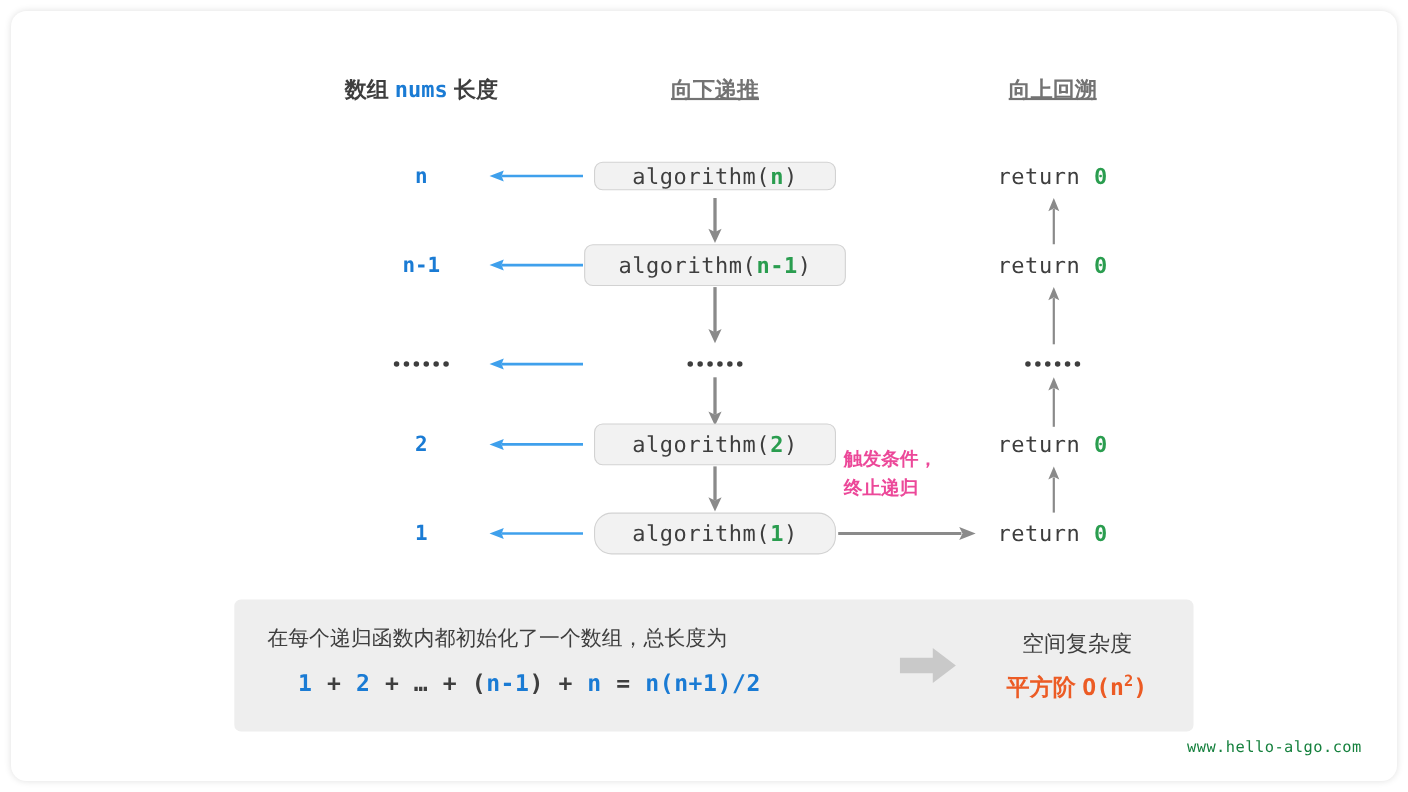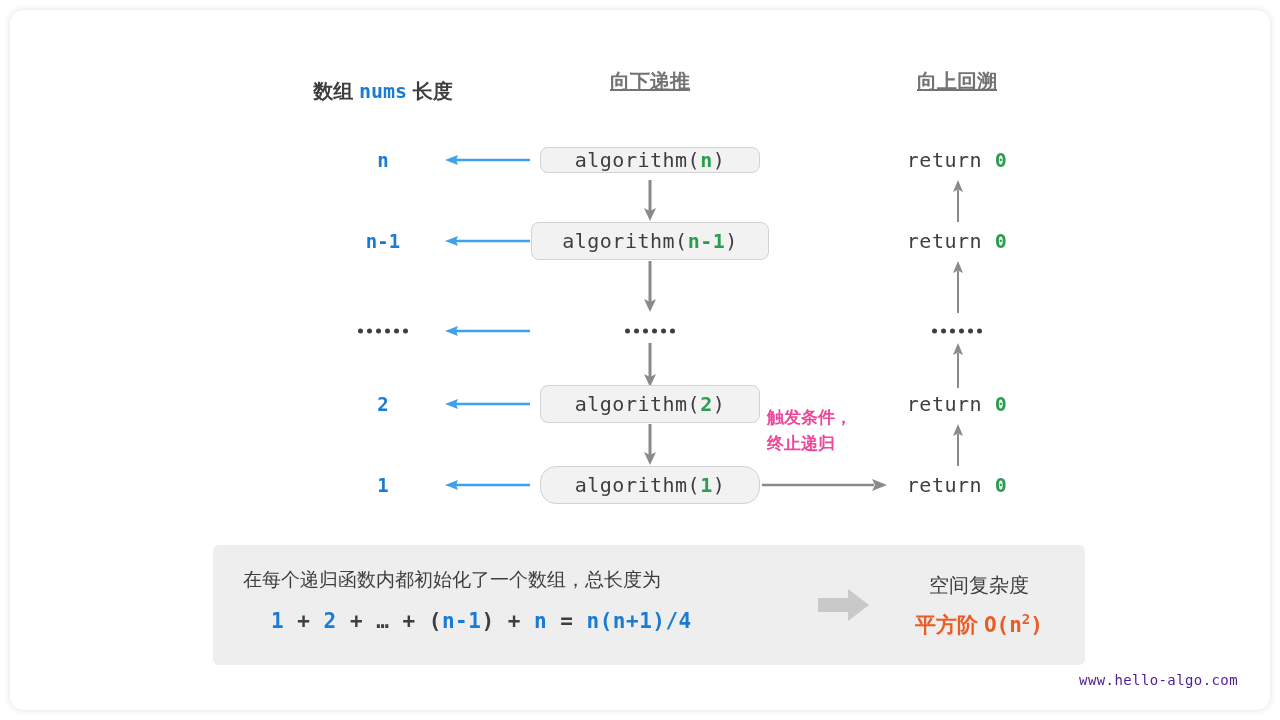--- a/index.html
+++ b/index.html
@@ -181,31 +181,31 @@
   }
   .complexity-value sup { font-size: 14px; }
 
   
   .watermark {
     position: absolute;
     right: 32px;
     bottom: 22px;
     font-family: "DejaVu Sans Mono", "Liberation Mono", monospace;
     font-size: 14px;
-    color: #4c1d95;
+    color: #15803d;
     letter-spacing: 0.4px;
     white-space: nowrap;
   }
 </style>
 </head>
 <body>
 
 <div class="canvas">
 
-  <div class="col-head dark" style="left:373px; top:68px;">
+  <div class="col-head dark" style="left:373px; top:58px;">
     <span>数组</span>
     <span class="blue-mono">nums</span>
     <span>长度</span>
   </div>
 
   <div class="col-head gray" style="left:640px; top:58px;">向下递推</div>
 
   <div class="col-head gray" style="left:947px; top:58px;">向上回溯</div>
 
   <div class="len-label" style="left:373px; top:150px;">n</div>
@@ -351,21 +351,21 @@
 
   <div class="trigger-note" style="left:757px; top:395px;">
     <div>触发条件，</div>
     <div>终止递归</div>
   </div>
 
   <div class="summary">
 
     <div class="summary-text">在每个递归函数内都初始化了一个数组，总长度为</div>
 
-    <div class="summary-formula" id="summary-formula"><span class="b">1</span><span class="op"> + </span><span class="b">2</span><span class="op"> + </span><span class="op">…</span><span class="op"> + </span><span class="op">(</span><span class="b">n-1</span><span class="op">)</span><span class="op"> + </span><span class="b">n</span><span class="op"> = </span><span class="b">n(n+1)/4</span></div>
+    <div class="summary-formula" id="summary-formula"><span class="b">1</span><span class="op"> + </span><span class="b">2</span><span class="op"> + </span><span class="op">…</span><span class="op"> + </span><span class="op">(</span><span class="b">n-1</span><span class="op">)</span><span class="op"> + </span><span class="b">n</span><span class="op"> = </span><span class="b">n(n+1)/2</span></div>
 
     <svg class="block-arrow" viewBox="0 0 52 36">
       <path d="M0 11 L30 11 L30 2 L51 18 L30 34 L30 25 L0 25 Z" fill="#c9c9c9"></path>
     </svg>
 
     <div class="summary-right">
       <div class="complexity-title">空间复杂度</div>
       <div class="complexity-value">
         <span>平方阶</span>
         <span class="mn"><span>O(n</span><sup>2</sup><span>)</span></span>

